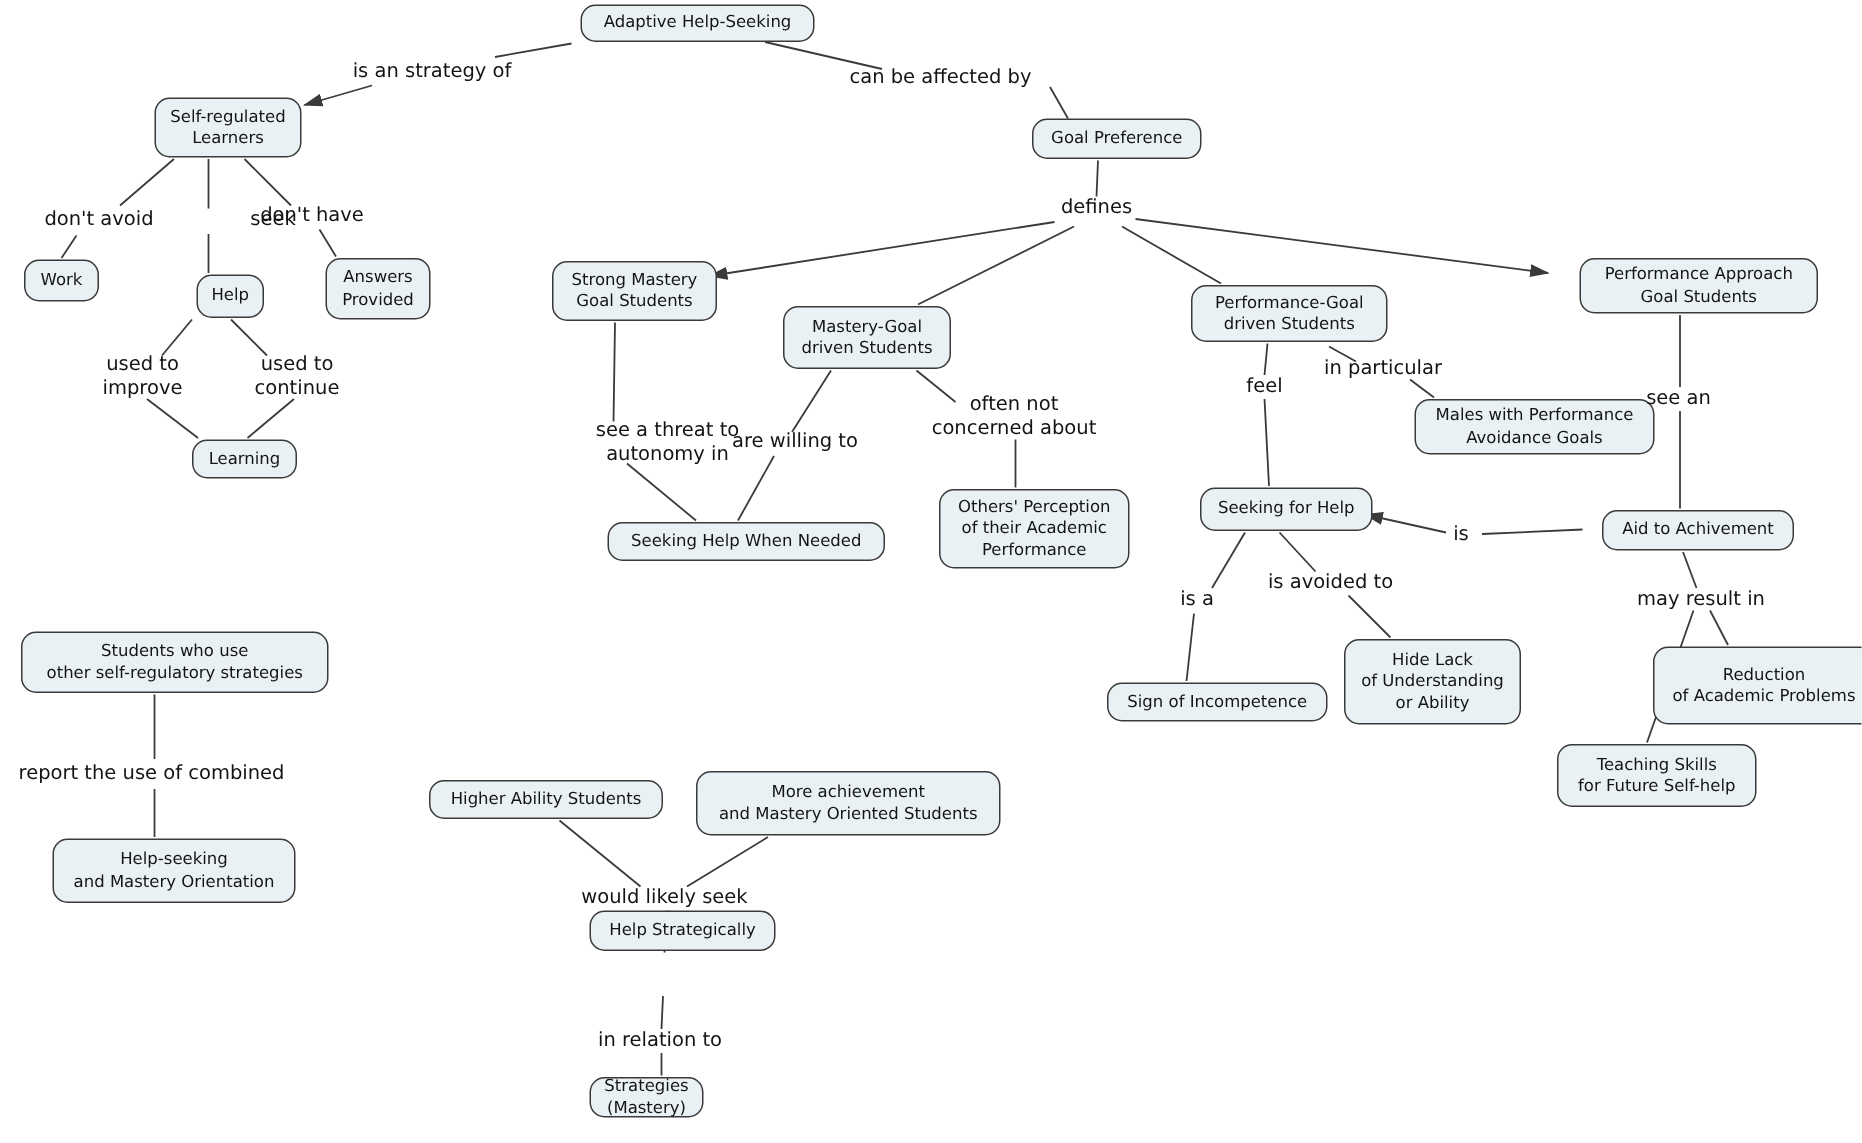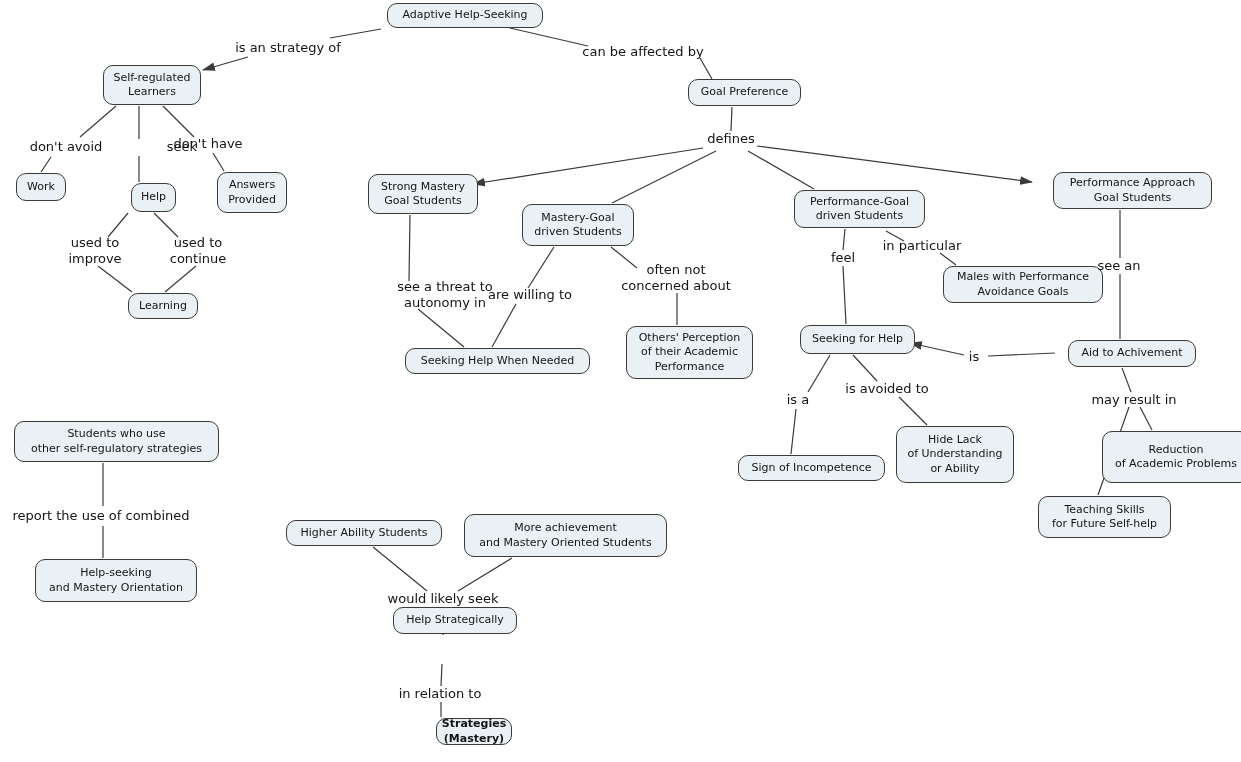--- a/index.html
+++ b/index.html
@@ -143,26 +143,26 @@
       <div class="node" style="left: 1025px; top: 496px; width: 133px; height: 42px;">Teaching Skills
 for Future Self-help</div>
       <div class="node" style="left: 1px; top: 421px; width: 205px; height: 41px;">Students who use
 other self-regulatory strategies</div>
       <div class="node" style="left: 22px; top: 559px; width: 162px; height: 43px;">Help-seeking
 and Mastery Orientation</div>
       <div class="node" style="left: 273px; top: 520px; width: 156px; height: 26px;">Higher Ability Students</div>
       <div class="node" style="left: 451px; top: 514px; width: 203px; height: 43px;">More achievement
 and Mastery Oriented Students</div>
       <div class="node" style="left: 380px; top: 607px; width: 124px; height: 27px;">Help Strategically</div>
-      <div class="node" style="left: 423px; top: 718px; width: 76px; height: 27px; font-weight: bold;">Strategies
+      <div class="node" style="left: 380px; top: 718px; width: 76px; height: 27px;">Strategies
 (Mastery)</div>
     </div>
   <div id="labels-layer">
       <div class="edge-label" style="left: 288px; top: 48px;">is an strategy of</div>
-      <div class="edge-label" style="left: 643px; top: 52px;">can be affected by</div>
+      <div class="edge-label" style="left: 627px; top: 52px;">can be affected by</div>
       <div class="edge-label" style="left: 66px; top: 147px;">don't avoid</div>
       <div class="edge-label" style="left: 138px; top: 147px; margin-left: 44px;">seek</div>
       <div class="edge-label" style="left: 208px; top: 144px;">don't have</div>
       <div class="edge-label" style="left: 95px; top: 251px;">used to
 improve</div>
       <div class="edge-label" style="left: 198px; top: 251px;">used to
 continue</div>
       <div class="edge-label" style="left: 731px; top: 139px;">defines</div>
       <div class="edge-label" style="left: 424px; top: 295px; margin-left: 21px;">see a threat to
 autonomy in</div>

